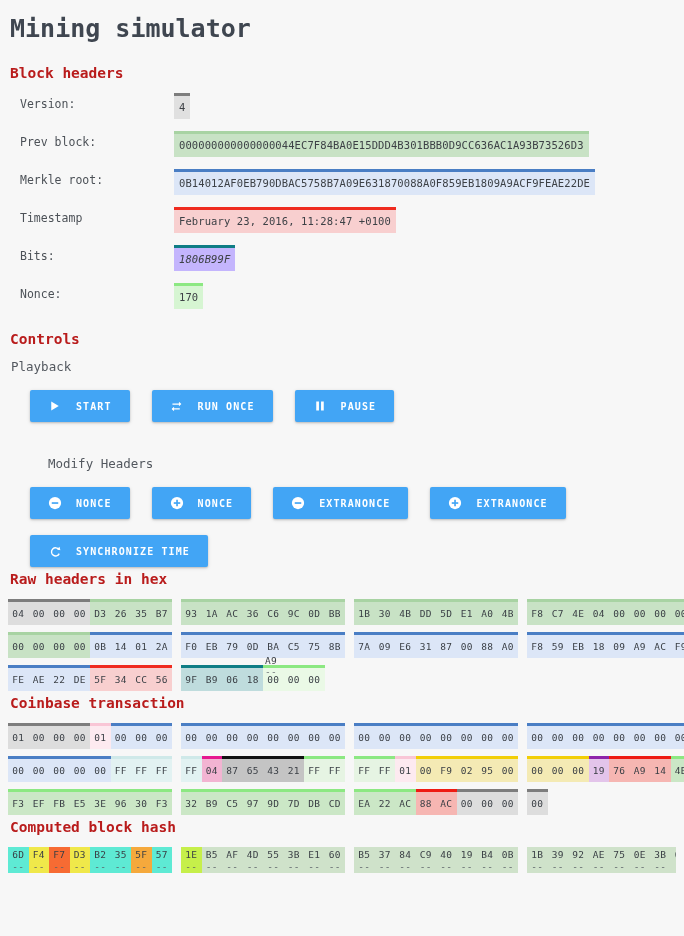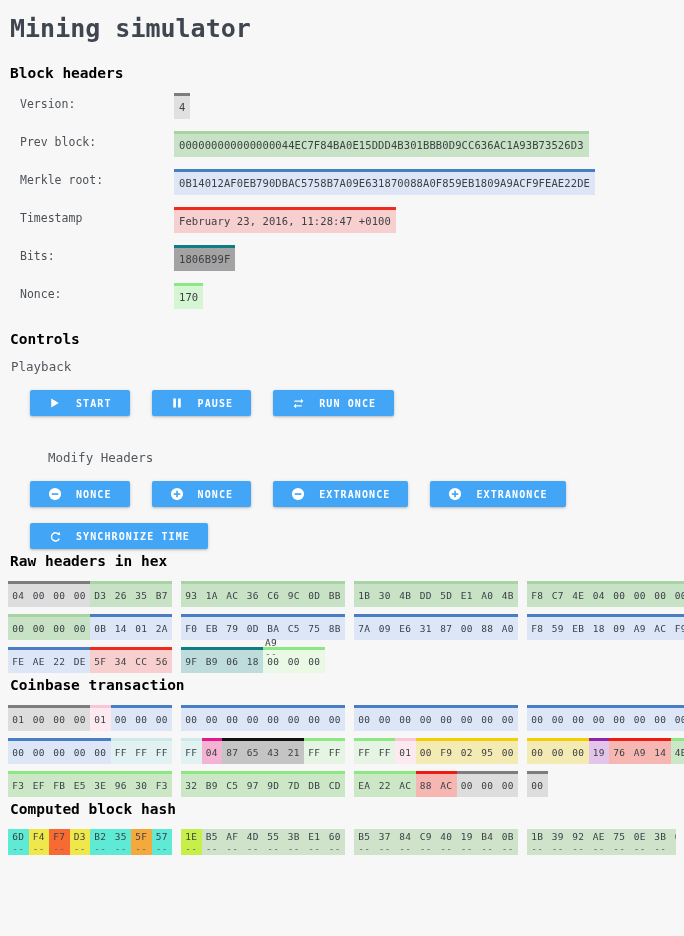--- a/index.html
+++ b/index.html
@@ -17,21 +17,21 @@
   h1.app-title {
     font-size: 25px;
     font-weight: bold;
     color: #3f4650;
     margin: 4px 0 22px 2px;
     letter-spacing: 0px;
   }
   h2.section-title {
     font-size: 14.5px;
     font-weight: bold;
-    color: #000000;
+    color: #b91c1c;
     margin: 0 0 12px 2px;
   }
   .subhead {
     font-size: 12.5px;
     color: #53585f;
     margin: 0 0 6px 3px;
   }
 
   
   .bh-row {
@@ -53,31 +53,31 @@
     padding: 3px 5px 4px 5px;
     border-top: 3px solid #888;
     white-space: nowrap;
     letter-spacing: 0.1px;
     color: #3d4146;
   }
   .f-version   { background:#e0e0e0; border-top-color:#7d7d7d; min-width:14px; text-align:left; }
   .f-prev      { background:#c8e2c5; border-top-color:#a8d3a3; }
   .f-merkle    { background:#dce6f7; border-top-color:#4a7ec4; }
   .f-time      { background:#f8cfcf; border-top-color:#ef2b1f; }
-  .f-bits      { background:#a3a3a3; border-top-color:#0f7d85; }
+  .f-bits      { background:#c4b5fd; border-top-color:#0f7d85;font-style:italic; }
   .f-nonce     { background:#d6f5d2; border-top-color:#8ce882; }
 
   
   .btn-row { display: flex; gap: 22px; margin: 16px 0 0 22px; }
   .btn {
     background: #42a5f5;
     color: #ffffff;
     border: none;
     border-radius: 2px;
-    height: 26px;
+    height: 32px;
     padding: 0 18px;
     display: inline-flex;
     align-items: center;
     gap: 14px;
     font-family: inherit;
     font-size: 10px;
     font-weight: bold;
     letter-spacing: 1.1px;
     box-shadow: 0 1px 2px rgba(0,0,0,0.18), 0 1px 4px rgba(0,0,0,0.10);
     cursor: pointer;
@@ -203,35 +203,35 @@
         <button class="btn">
           <span class="ic">
             <svg viewBox="0 0 16 16" width="12" height="12">
               <path fill="#fff" d="M3 2 L13 8 L3 14 Z"></path>
             </svg>
           </span>
           <span class="btn-label">START</span>
         </button>
         <button class="btn">
           <span class="ic">
+            <svg viewBox="0 0 16 16" width="13" height="13">
+              <path fill="none" stroke="#fff" stroke-width="1.5" d="M3 5 h9 M3 11 h9"></path>
+              <path fill="#fff" d="M11 2.3 l3 2.7 -3 2.7 z M5 8.3 l-3 2.7 3 2.7 z"></path>
+            </svg>
+          </span>
+          <span class="btn-label">RUN ONCE</span>
+        </button>
+        <button class="btn">
+          <span class="ic">
             <svg viewBox="0 0 16 16" width="12" height="12">
               <rect fill="#fff" x="3" y="2" width="3.6" height="12"></rect>
               <rect fill="#fff" x="9.4" y="2" width="3.6" height="12"></rect>
             </svg>
           </span>
           <span class="btn-label">PAUSE</span>
-        </button>
-        <button class="btn">
-          <span class="ic">
-            <svg viewBox="0 0 16 16" width="13" height="13">
-              <path fill="none" stroke="#fff" stroke-width="1.5" d="M3 5 h9 M3 11 h9"></path>
-              <path fill="#fff" d="M11 2.3 l3 2.7 -3 2.7 z M5 8.3 l-3 2.7 3 2.7 z"></path>
-            </svg>
-          </span>
-          <span class="btn-label">RUN ONCE</span>
         </button>
       </div>
   </div>
   <div class="controls-block">
     <div class="subhead mod-title">Modify Headers</div>
     <div class="btn-row" id="modify-buttons-1">
         <button class="btn">
           <span class="ic">
             <svg viewBox="0 0 16 16" width="14" height="14">
               <circle cx="8" cy="8" r="7" fill="#fff"></circle>

